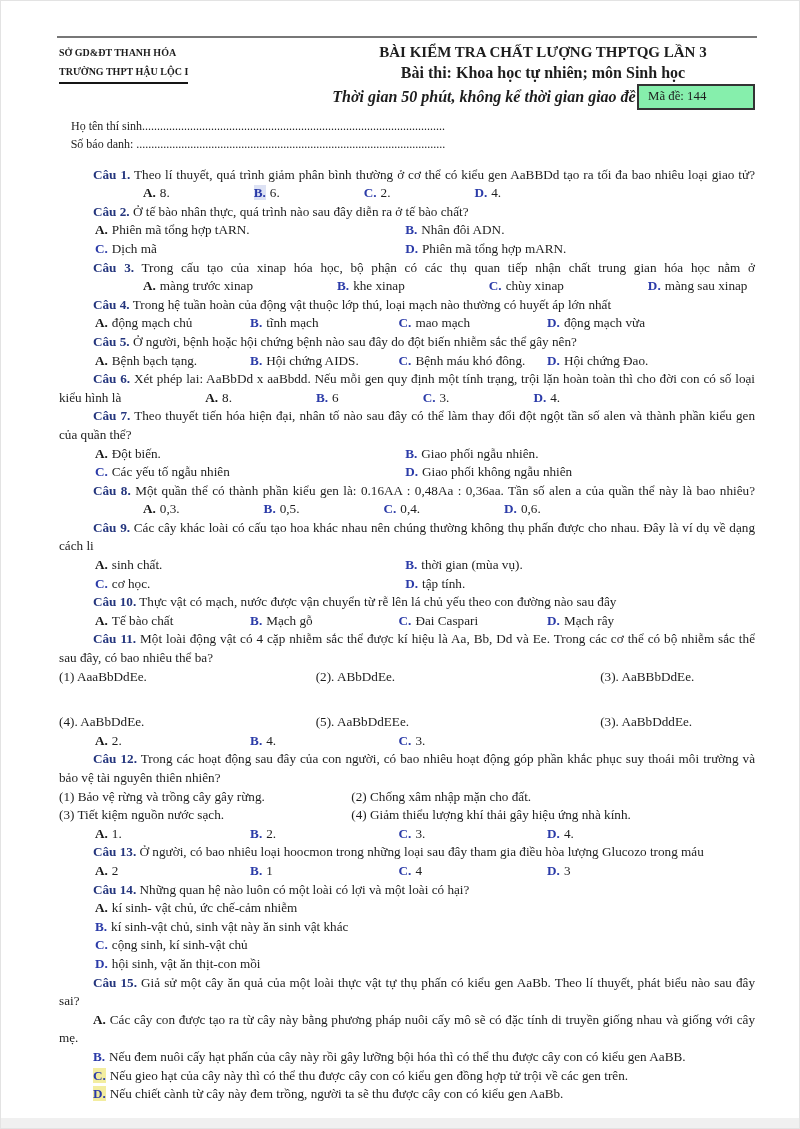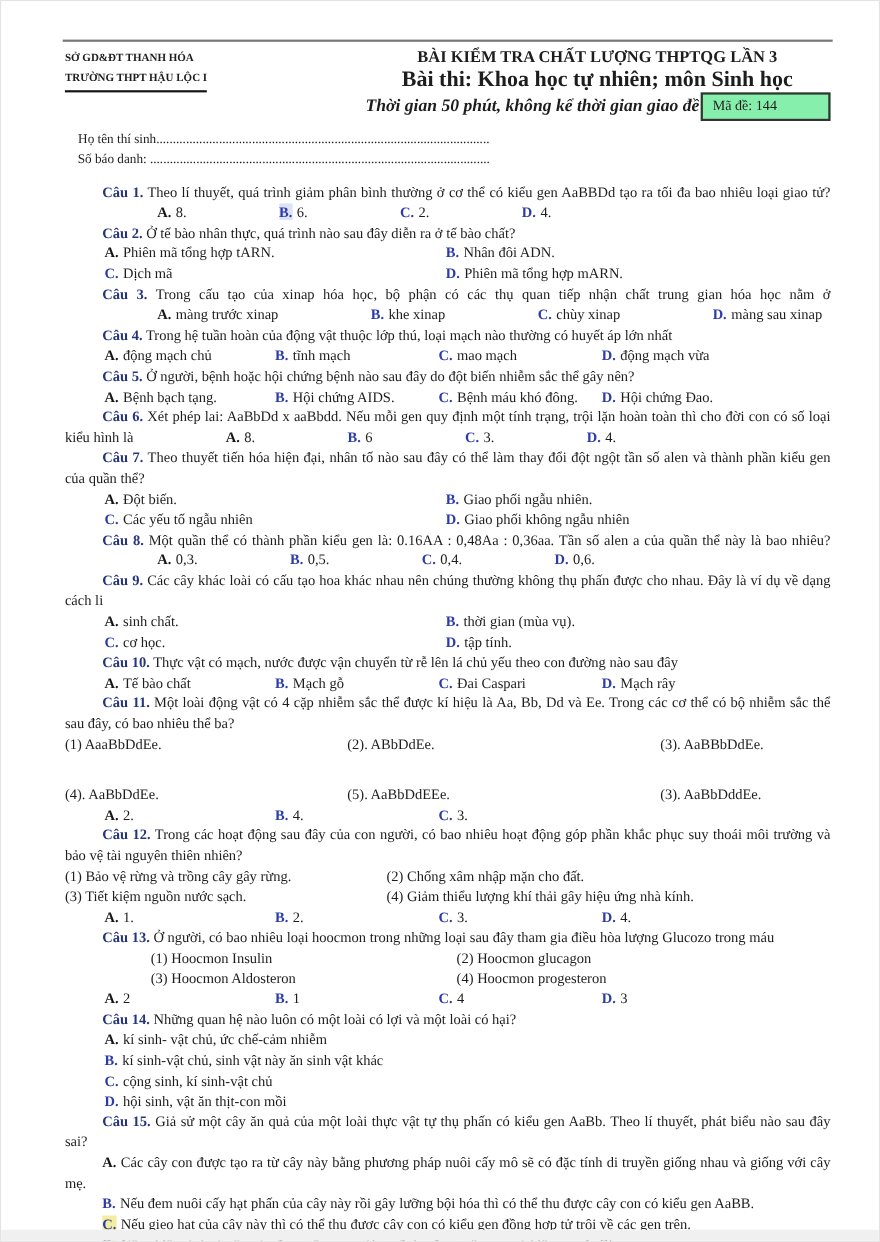--- a/index.html
+++ b/index.html
@@ -23,21 +23,21 @@
     background:#555;opacity:.8;
   }
   .content{padding:42px 44px 0 58px;font-size:13.2px;line-height:18.6px;}
 
   
   .hdr{display:flex;}
   .h-left{width:272px;font-weight:bold;font-size:10px;line-height:19px;}
   .school{display:inline-block;border-bottom:2.5px solid #151515;padding-bottom:1px;}
   .h-right{flex:1;text-align:center;}
   .title{font-weight:bold;font-size:15px;line-height:19px;}
-  .subtitle{font-weight:bold;font-size:20px;line-height:19px;margin-top:1px;}
+  .subtitle{font-weight:bold;font-size:16px;line-height:19px;margin-top:1px;}
   .time-row{display:flex;align-items:center;margin-top:2px;}
   .duration{font-style:italic;font-weight:bold;font-size:16px;flex:1;}
   .code-box{border:2px solid #333;padding:1px 9px 2px 9px;font-size:12.8px;min-width:118px;text-align:left;box-sizing:border-box;background:#86efac;}
 
   
   .cand{margin:7px 0 0 -16px;font-size:12px;line-height:18px;text-align:center;}
   .cand div{white-space:nowrap;overflow:hidden;max-width:430px;}
 
   
   .qs{margin-top:13px;}
@@ -180,26 +180,20 @@
           </div>
           <div class="opts grid4">
             <span class="opt"><span class="ok okA">A.</span><span class="ot">1.</span></span>
             <span class="opt"><span class="ok okB">B.</span><span class="ot">2.</span></span>
             <span class="opt"><span class="ok okB">C.</span><span class="ot">3.</span></span>
             <span class="opt"><span class="ok okB">D.</span><span class="ot">4.</span></span>
           </div>
         </div>
         <div class="q">
           <p class="stem"><span class="qlab">Câu 13.</span><span class="qtx"> Ở người, có bao nhiêu loại hoocmon trong những loại sau đây tham gia điều hòa lượng Glucozo trong máu</span></p>
-          <div class="items grid2i">
-            <span class="item">(1) Hoocmon Insulin</span>
-            <span class="item">(2) Hoocmon glucagon</span>
-            <span class="item">(3) Hoocmon Aldosteron</span>
-            <span class="item">(4) Hoocmon progesteron</span>
-          </div>
           <div class="opts grid4">
             <span class="opt"><span class="ok okA">A.</span><span class="ot">2</span></span>
             <span class="opt"><span class="ok okB">B.</span><span class="ot">1</span></span>
             <span class="opt"><span class="ok okB">C.</span><span class="ot">4</span></span>
             <span class="opt"><span class="ok okB">D.</span><span class="ot">3</span></span>
           </div>
         </div>
         <div class="q">
           <p class="stem"><span class="qlab">Câu 14.</span><span class="qtx"> Những quan hệ nào luôn có một loài có lợi và một loài có hại?</span></p>
           <div class="opts stack">

